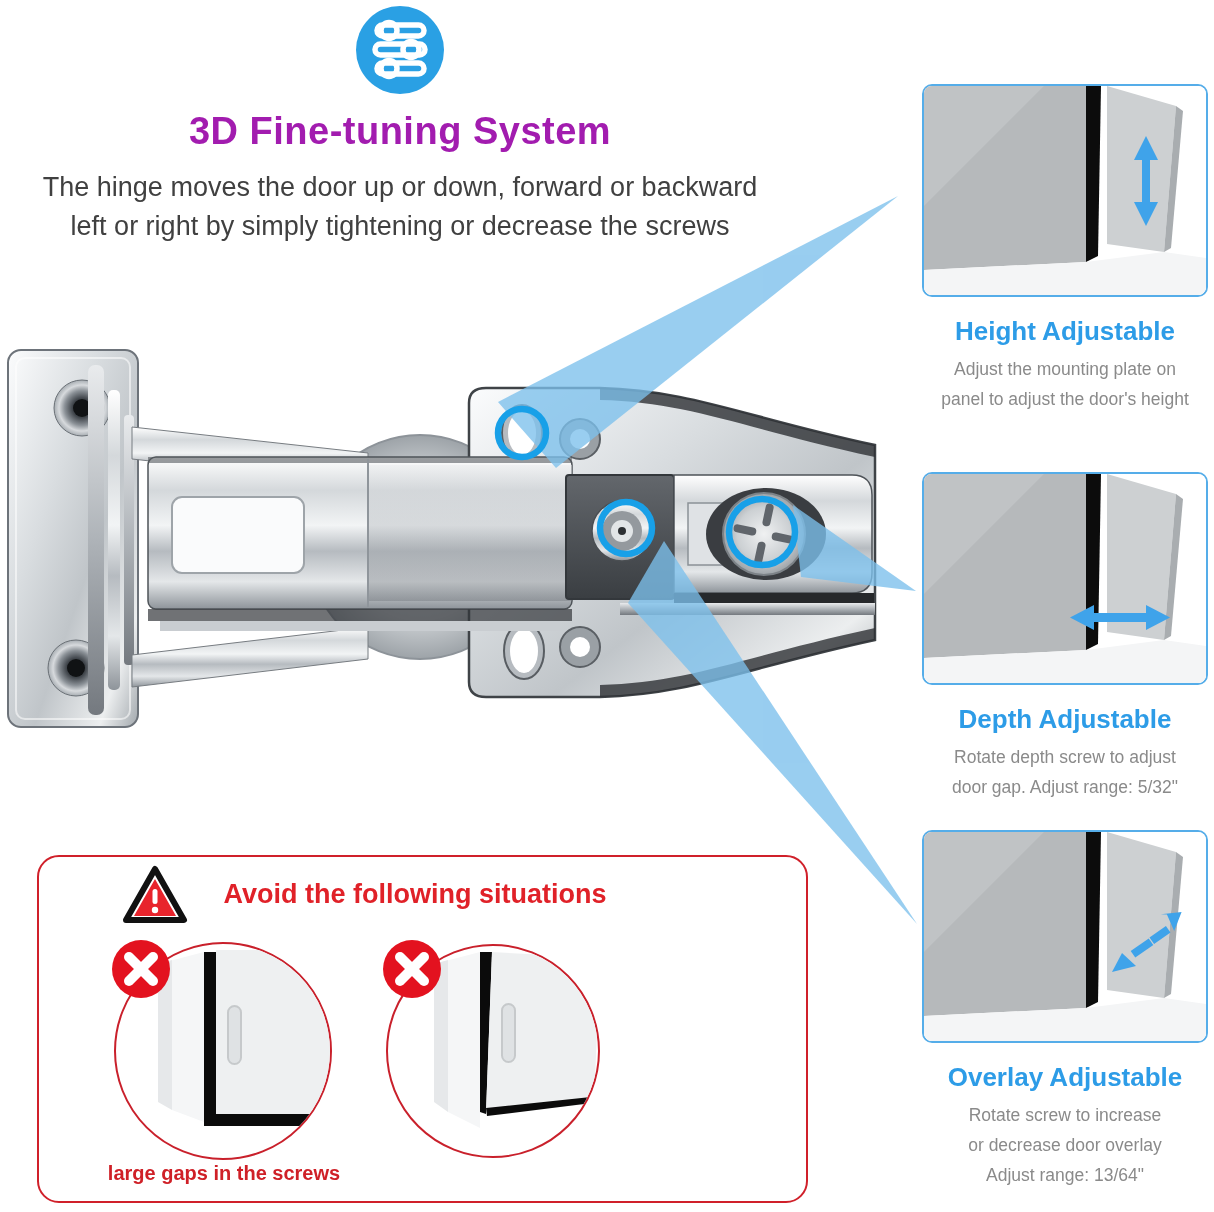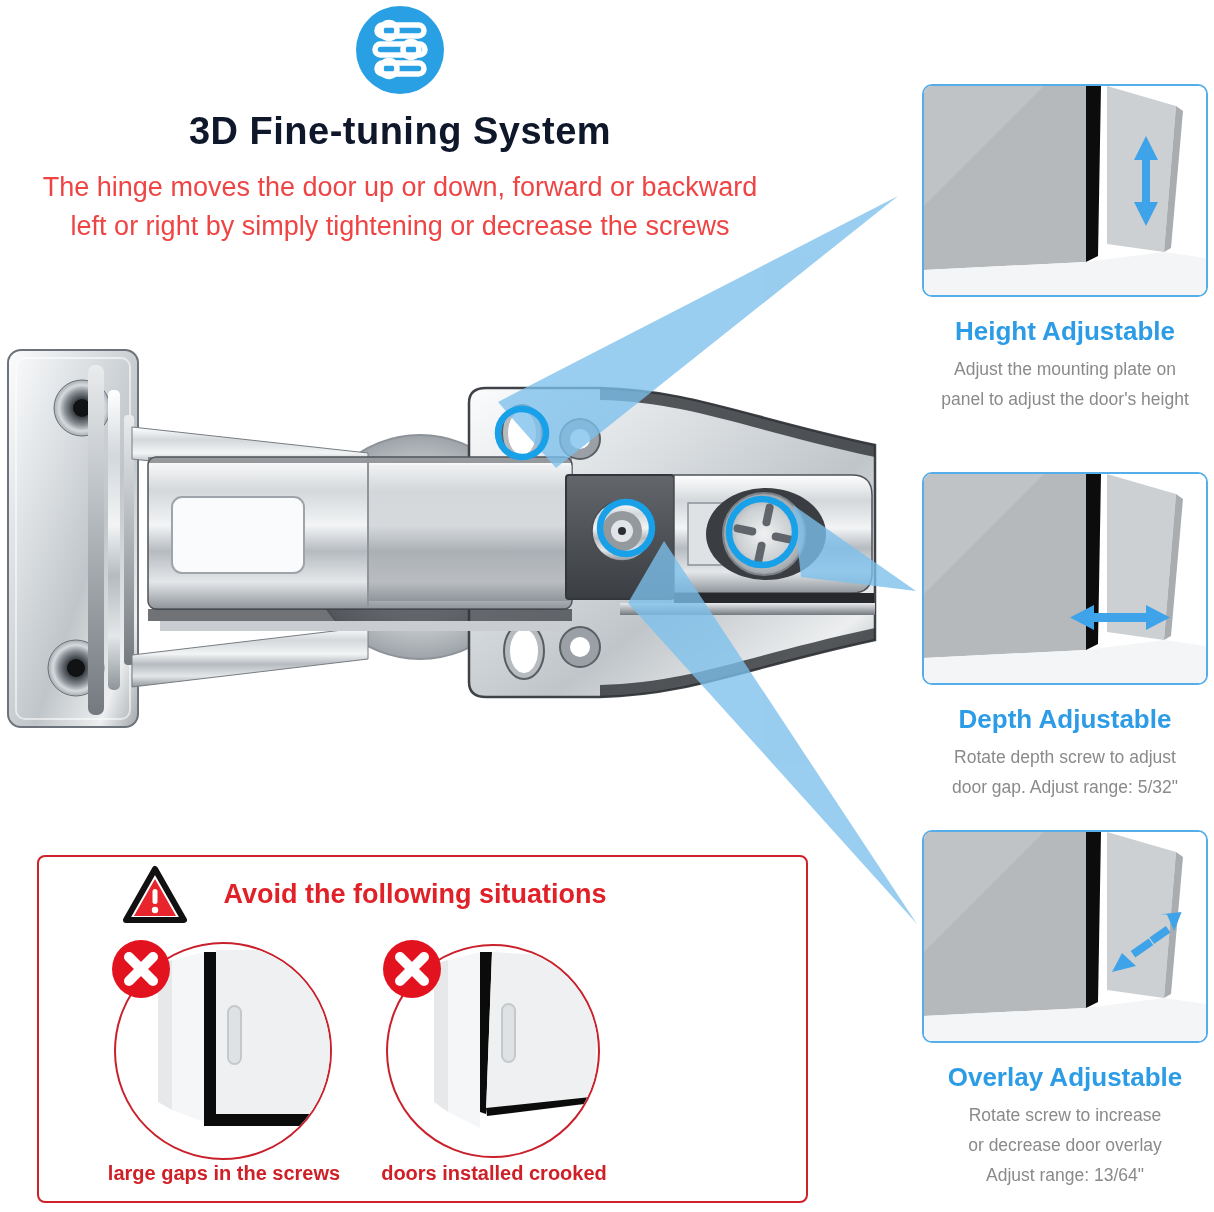--- a/index.html
+++ b/index.html
@@ -4,34 +4,34 @@
 <style>
   html,body{margin:0;padding:0;}
   body{
     width:1214px;height:1212px;position:relative;background:#ffffff;
     font-family:"Liberation Sans", sans-serif;overflow:hidden;
   }
   .abs{position:absolute;}
   
   .hdr-icon{position:absolute;left:355px;top:5px;width:90px;height:90px;}
   .hdr-title{position:absolute;left:0;top:110px;width:800px;text-align:center;
-    font-size:38px;font-weight:bold;color:#0f172a;letter-spacing:.5px;}
+    font-size:38px;font-weight:bold;color:#a21caf;letter-spacing:.5px;}
   .hdr-sub{position:absolute;left:0;width:800px;text-align:center;
-    font-size:27px;color:#ef4444;}
+    font-size:27px;color:#404040;}
   
   .panel-box{position:absolute;left:922px;width:286px;height:213px;
     border:2px solid #55ade9;border-radius:10px;overflow:hidden;background:#fff;
     box-sizing:border-box;}
   .panel-title{position:absolute;left:902px;width:326px;text-align:center;
     font-size:26px;font-weight:bold;color:#2d9ce7;}
   .panel-desc{position:absolute;left:892px;width:346px;text-align:center;
     font-size:17.5px;line-height:30px;color:#8a8a8a;}
   
   .warn-box{position:absolute;left:37px;top:855px;width:771px;height:348px;
-    border:2.5px solid #d0202a;border-radius:8px;box-sizing:border-box;background:#fff;}
+    border:2.5px solid #d0202a;border-radius:22px;box-sizing:border-box;background:#fff;}
   .warn-title{position:absolute;left:161px;top:22px;width:430px;text-align:center;
     font-size:27px;font-weight:bold;color:#e02128;}
   .warn-circle{position:absolute;border:2px solid #c9202b;border-radius:50%;
     overflow:hidden;background:#fff;}
   .warn-label{position:absolute;text-align:center;font-size:20px;font-weight:bold;color:#cf2027;}
   .x-badge{position:absolute;width:60px;height:60px;}
   .nointeract{pointer-events:none;}
 </style>
 </head>
 <body>
@@ -293,14 +293,13 @@
     <svg width="60" height="60" viewBox="0 0 60 60">
       <circle cx="30" cy="30" r="29" fill="#e3121f"></circle>
       <g stroke="#ffffff" stroke-width="10" stroke-linecap="round">
         <line x1="18" y1="18" x2="42" y2="42"></line>
         <line x1="42" y1="18" x2="18" y2="42"></line>
       </g>
     </svg>
   </div>
 
   <div class="warn-label" style="left:35px;top:305px;width:300px">large gaps in the screws</div>
-  <div class="warn-label" style="left:305px;top:305px;width:300px">doors installed crooked</div>
 </div>
 
 </body></html>

